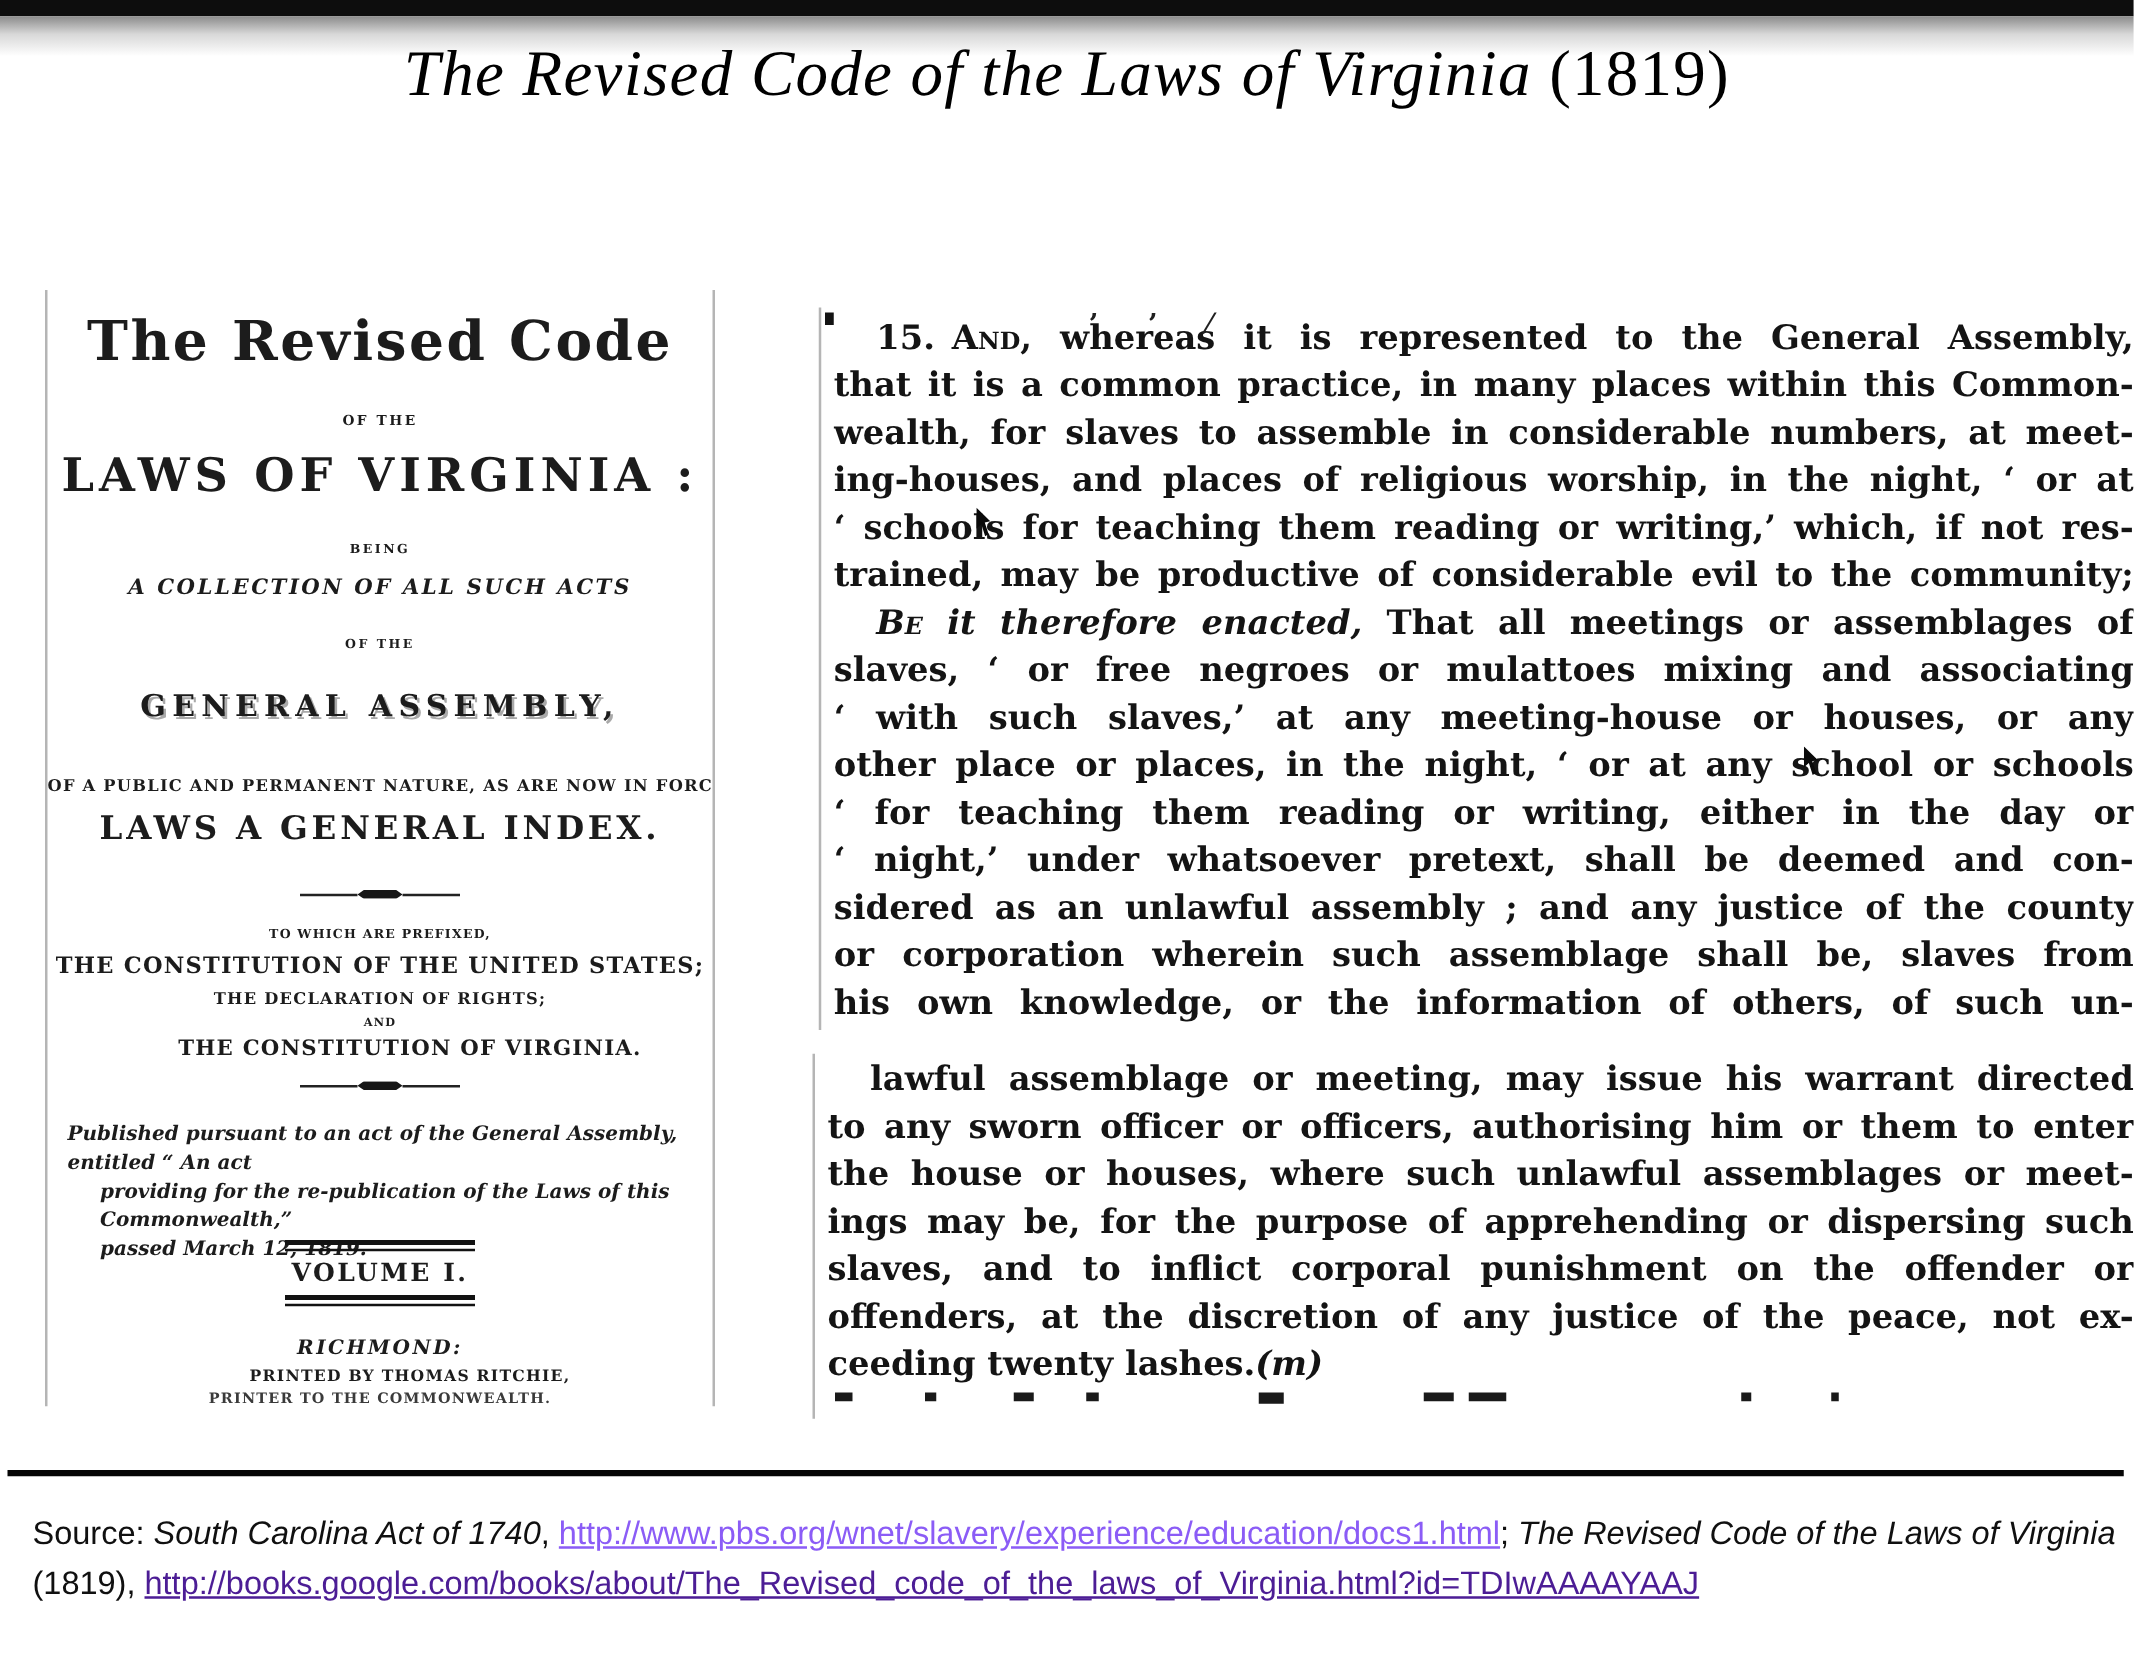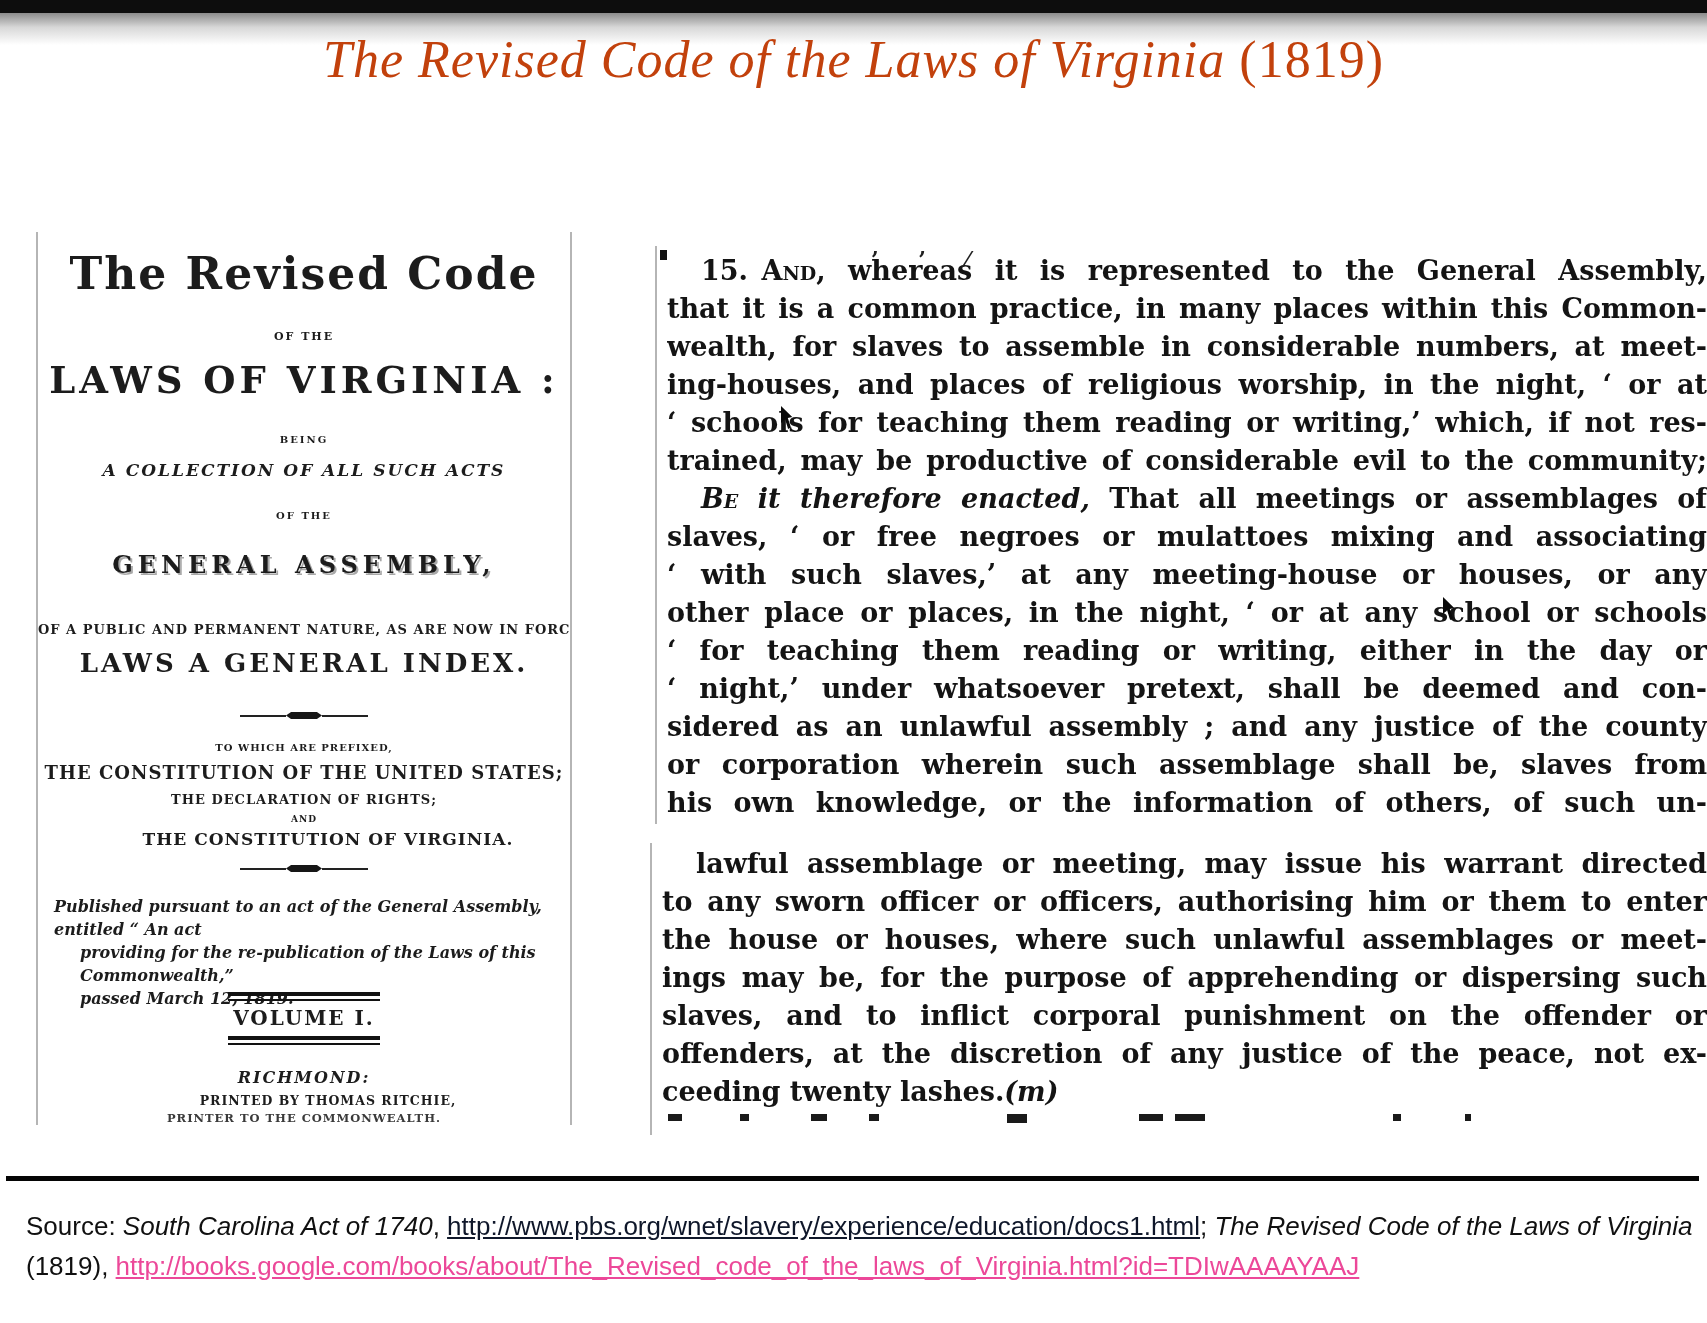--- a/index.html
+++ b/index.html
@@ -6,21 +6,21 @@
   body{
     width:1707px;height:1323px;position:relative;overflow:hidden;
     background:#ffffff;font-family:"Liberation Sans",sans-serif;color:#111;
   }
   
   .top-bar{position:absolute;top:0;left:0;right:0;height:13px;background:#0d0d0d;}
   .top-shadow{position:absolute;top:13px;left:0;right:0;height:32px;
     background:linear-gradient(to bottom,#8b8b8b 0%,#d8d8d8 45%,#ffffff 100%);}
   
   .slide-title{position:absolute;top:30px;left:0;width:100%;text-align:center;
-    font-family:"Liberation Serif",serif;font-size:52px;color:#c2410c;letter-spacing:1px;}
+    font-family:"Liberation Serif",serif;font-size:52px;color:#000000;letter-spacing:1px;}
   .slide-title .ti{font-style:italic;}
   
   .title-page{position:absolute;left:36px;top:232px;width:536px;height:893px;
     border-left:2px solid #b5b5b5;border-right:2px solid #b5b5b5;box-sizing:border-box;
     font-family:"DejaVu Serif",serif;color:#1c1c1c;overflow:hidden;}
   .tp{position:absolute;left:0;right:0;text-align:center;font-weight:700;white-space:nowrap;}
   .tp-1{top:16px;font-size:44px;font-weight:800;letter-spacing:2px;}
   .tp-2{top:98px;font-size:11px;letter-spacing:2px;}
   .tp-3{top:126px;font-size:37px;letter-spacing:4px;}
   .tp-4{top:202px;font-size:10px;letter-spacing:2px;}
@@ -159,15 +159,15 @@
     <div class="bline last"><span>ceeding twenty lashes.</span><span class="i">(m)</span></div>
     <div class="blobs"><span></span><span></span><span></span><span></span><span></span><span></span><span></span><span></span><span></span></div>
   </div>
 
 <div class="cursor cursor-1"></div>
 <div class="cursor cursor-2"></div>
 
 <div class="divider"></div>
 
 <div class="source">
-  <span>Source: </span><span class="i">South Carolina Act of 1740</span><span>, </span><a class="link" href="#" style="color: #0f172a;">http://www.pbs.org/wnet/slavery/experience/education/docs1.html</a><span>; </span><span class="i">The Revised Code of the Laws of Virginia</span><br>
-  <span>(1819), </span><a class="link" href="#" style="color: #ec4899; text-align: right;">http://books.google.com/books/about/The_Revised_code_of_the_laws_of_Virginia.html?id=TDIwAAAAYAAJ</a>
+  <span>Source: </span><span class="i">South Carolina Act of 1740</span><span>, </span><a class="link" href="#" style="color: #8b5cf6;">http://www.pbs.org/wnet/slavery/experience/education/docs1.html</a><span>; </span><span class="i">The Revised Code of the Laws of Virginia</span><br>
+  <span>(1819), </span><a class="link" href="#" style="color: #4c1d95; text-align: right;">http://books.google.com/books/about/The_Revised_code_of_the_laws_of_Virginia.html?id=TDIwAAAAYAAJ</a>
 </div>
 
 </body></html>

